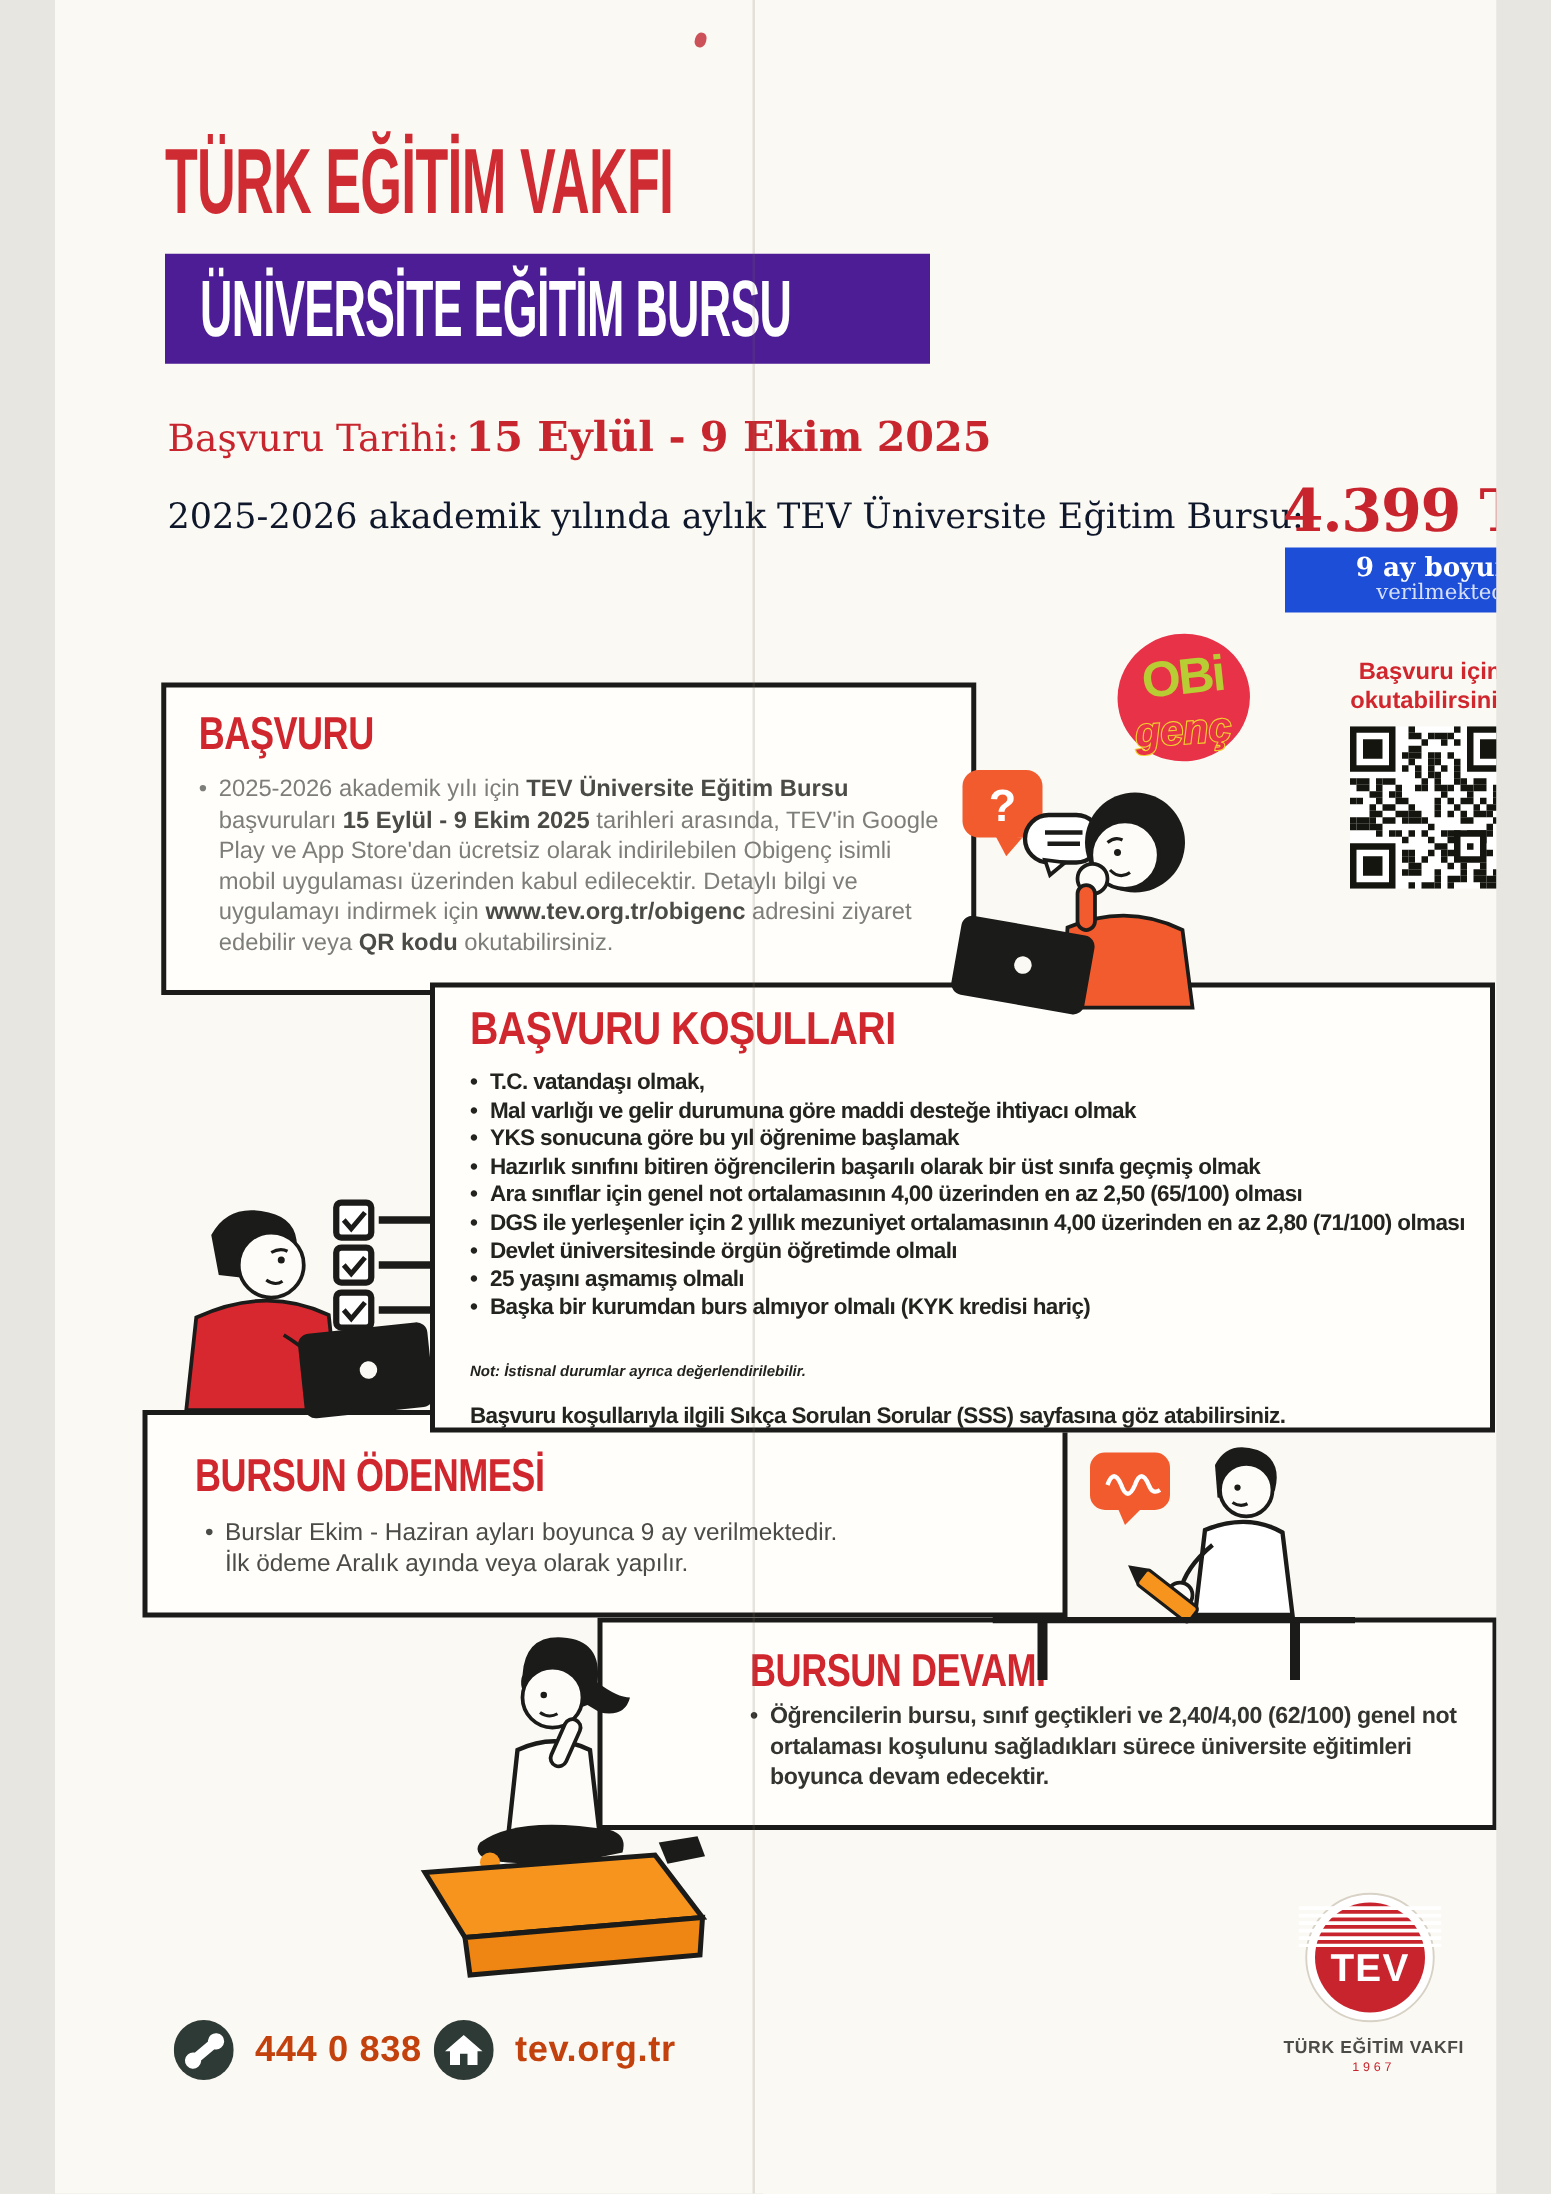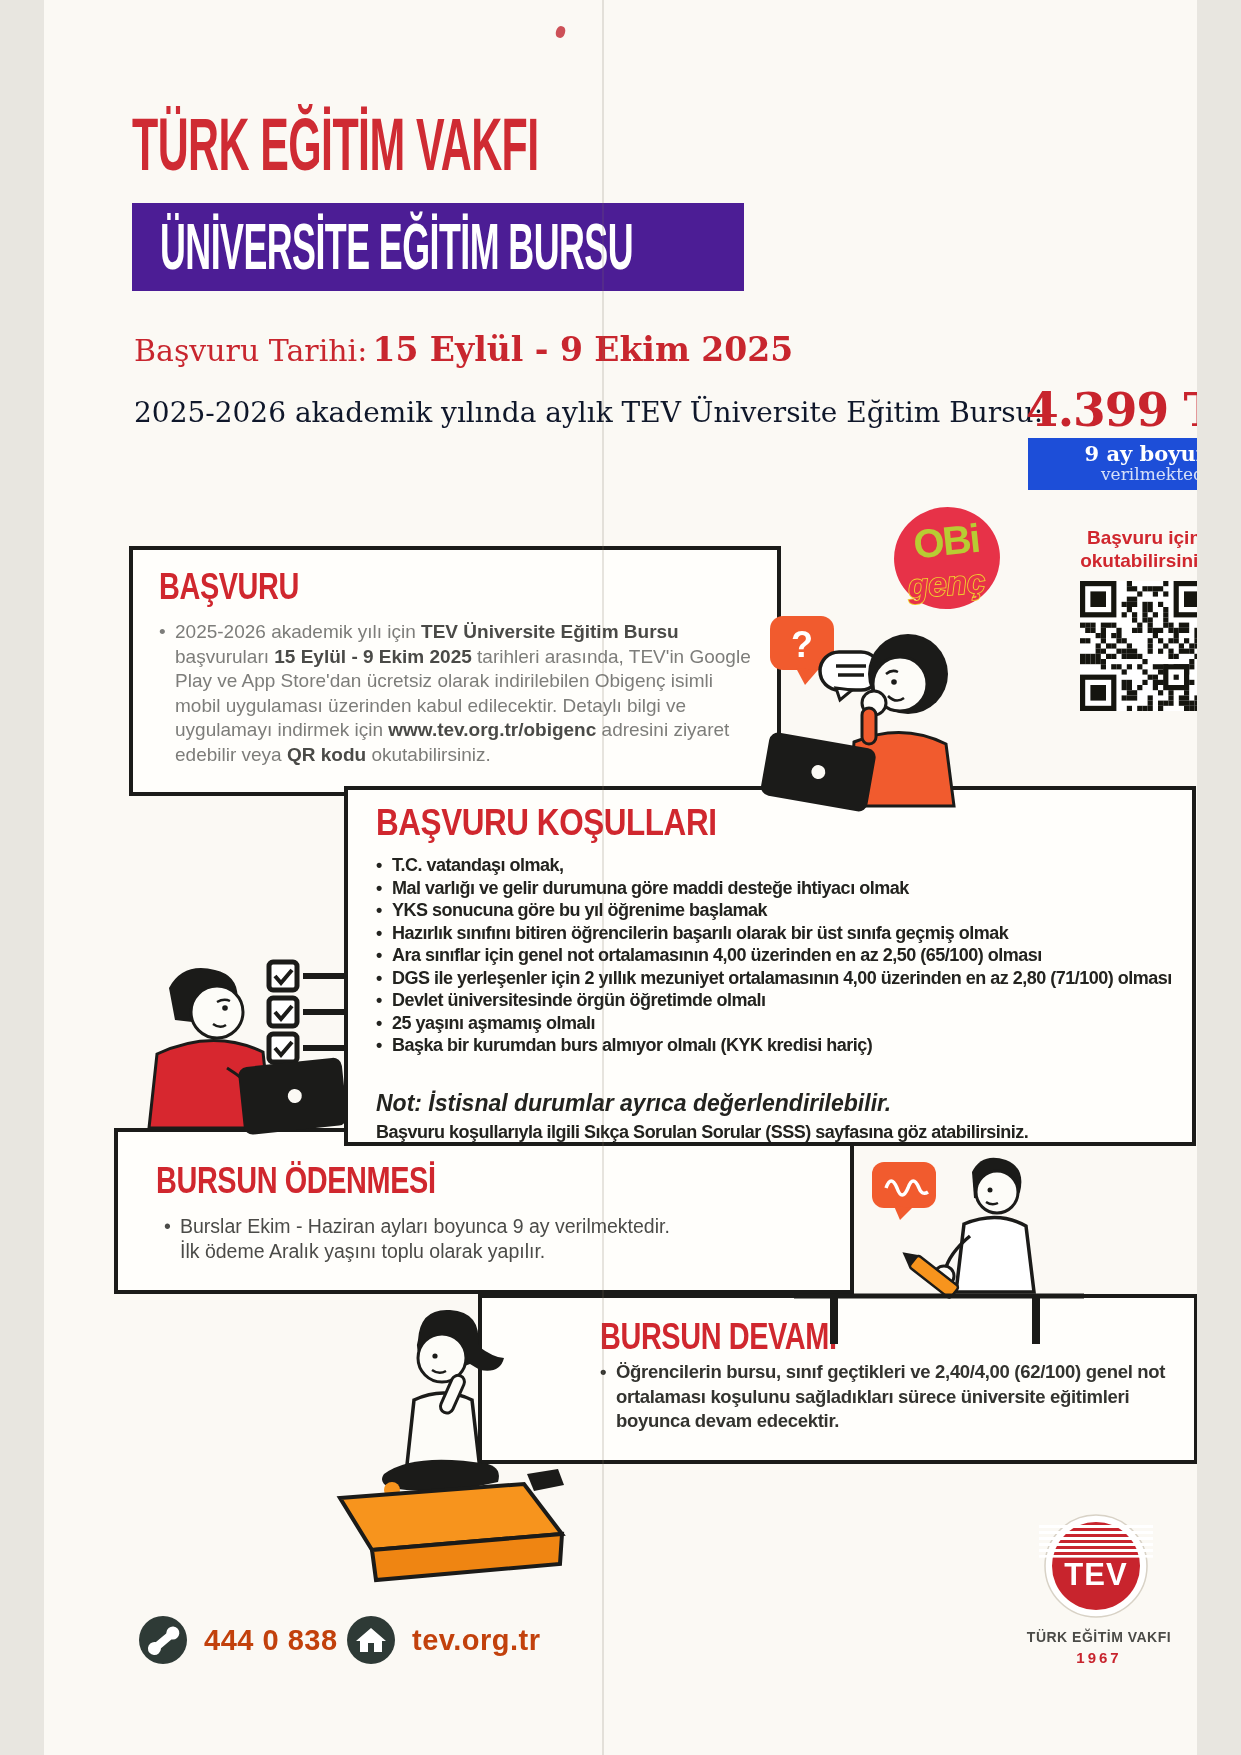--- a/index.html
+++ b/index.html
@@ -30,34 +30,34 @@
   .box-kosullar{left:300px;top:786px;width:852px;height:360px;z-index:4;}
   .box-odenme{left:70px;top:1128px;width:740px;height:166px;z-index:1;}
   .box-devam{left:434px;top:1294px;width:720px;height:170px;z-index:3;}
   .para{position:absolute;font-size:19px;line-height:24.5px;color:#7d7d7a;}
   .para .sb{font-weight:bold;color:#4a4a47;}
   .flexrow{display:flex;}
   .mk{width:16px;flex:0 0 16px;}
   .k-list{position:absolute;left:28px;top:64px;width:796px;font-size:18px;line-height:22.5px;
           font-weight:bold;color:#23231f;letter-spacing:-.5px;}
   .k-item{display:flex;}
-  .k-note{position:absolute;left:28px;top:300px;font-size:23px;font-weight:bold;font-style:italic;color:#23231f;}
+  .k-note{position:absolute;left:28px;top:300px;font-size:12px;font-weight:bold;font-style:italic;color:#23231f;}
   .k-sss{position:absolute;left:28px;top:332px;font-size:18px;font-weight:bold;color:#23231f;letter-spacing:-.5px;}
   .o-text{position:absolute;left:46px;top:82px;width:670px;font-size:19.5px;line-height:25px;color:#4b4b48;}
   .d-text{position:absolute;left:118px;top:62px;width:588px;font-size:18.5px;line-height:24.5px;
           font-weight:bold;color:#33332f;letter-spacing:-.3px;}
   
   .qr-caption{left:1012px;top:526px;width:176px;text-align:center;color:#d0272e;
               font-weight:bold;font-size:19px;line-height:23px;z-index:2;}
   .qr-box{left:1036px;top:581px;width:130px;height:130px;z-index:2;}
   
   .foot-text{font-size:29px;font-weight:bold;color:#c2410c;letter-spacing:.5px;white-space:nowrap;}
   .logo-name{left:960px;top:1629px;width:190px;text-align:center;font-size:14px;font-weight:bold;
              color:#4b4b47;letter-spacing:.5px;white-space:nowrap;}
-  .logo-year{left:960px;top:1649px;width:190px;text-align:center;font-size:15px;font-weight:bold;
+  .logo-year{left:960px;top:1649px;width:190px;text-align:center;font-size:10px;font-weight:normal;
              color:#c8242d;letter-spacing:3px;}
   
   .fold{left:558px;top:0;width:2px;height:1755px;background:rgba(120,110,95,.18);z-index:40;}
   .speck{left:512px;top:26px;width:9px;height:12px;background:#c4343c;border-radius:45%;
          transform:rotate(18deg);opacity:.85;z-index:41;}
   svg{display:block;}
 </style>
 </head>
 <body>
 
@@ -405,21 +405,21 @@
       <circle cx="196" cy="156" r="7" fill="#fbf9f4"></circle>
     </g>
   </svg>
 
   <div class="frame box-odenme">
     <div class="sec-title" style="left:38px;top:28px;">BURSUN ÖDENMESİ</div>
     <div class="o-text flexrow">
       <span class="mk">•</span>
       <span>
         <div>Burslar Ekim - Haziran ayları boyunca 9 ay verilmektedir.</div>
-        <div>İlk ödeme Aralık yaşını toplu olarak yapılır.</div>
+        <div>İlk ödeme Aralık ayında veya olarak yapılır.</div>
       </span>
     </div>
   </div>
 
   <div class="frame box-devam">
     <div class="sec-title" style="left:118px;top:18px;">BURSUN DEVAMI</div>
     <div class="d-text flexrow">
       <span class="mk">•</span>
       <span>Öğrencilerin bursu, sınıf geçtikleri ve 2,40/4,00 (62/100) genel not ortalaması koşulunu sağladıkları sürece üniversite eğitimleri boyunca devam edecektir.</span>
     </div>

